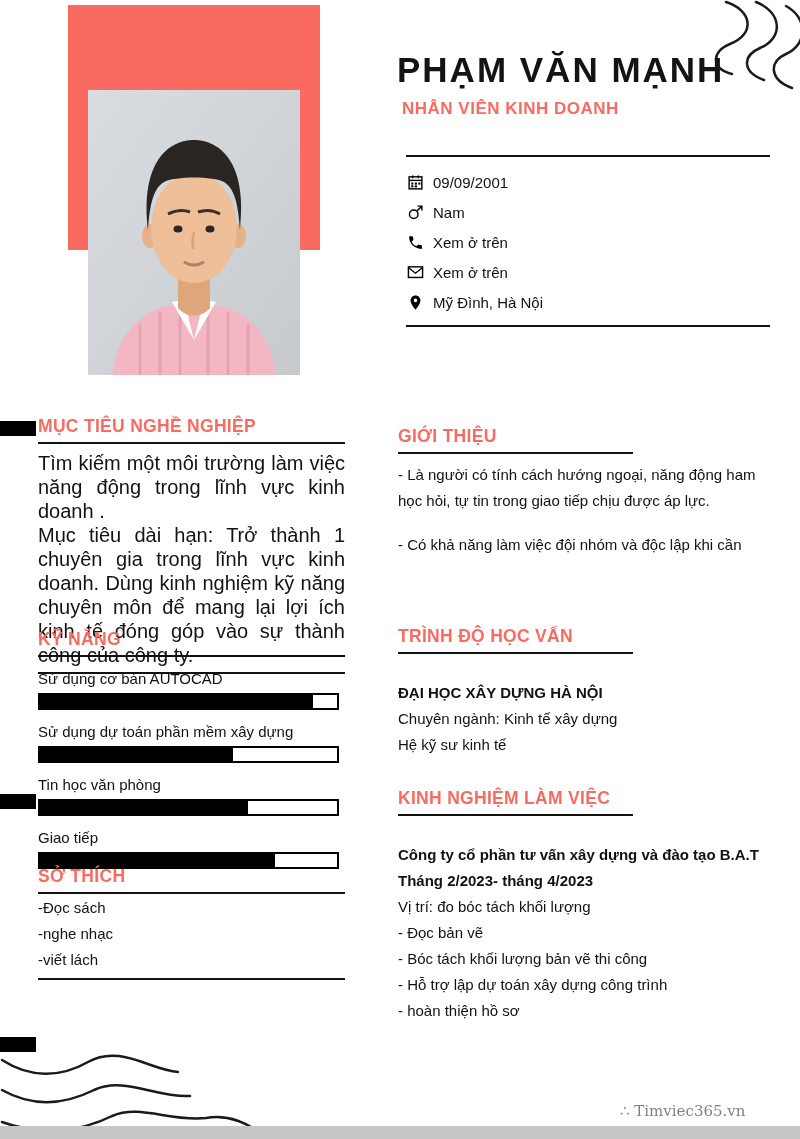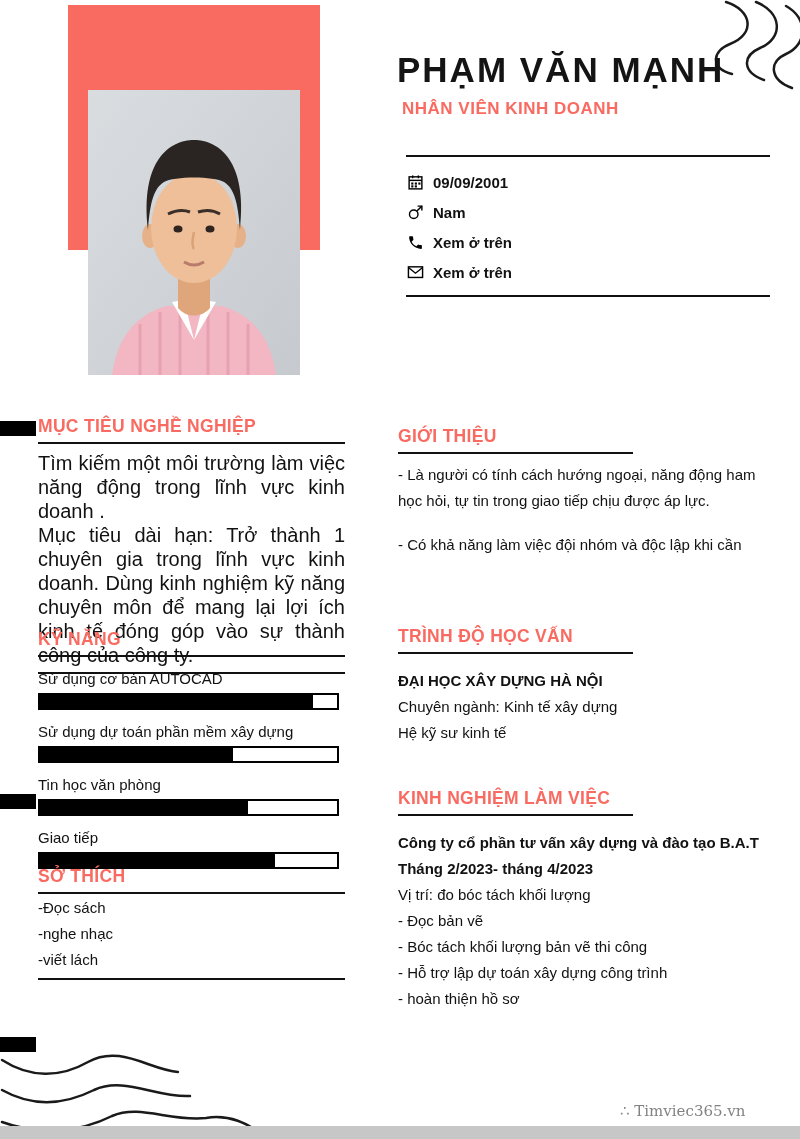--- a/index.html
+++ b/index.html
@@ -7,21 +7,21 @@
     width:800px;height:1139px;position:relative;overflow:hidden;
     background:#ffffff;color:#121212;
     font-family:"Liberation Sans", sans-serif;
   }
   .abs{position:absolute;}
   
   .coral-rect{left:68px;top:5px;width:252px;height:245px;background:#F96A60;}
   .photo{left:88px;top:90px;width:212px;height:285px;overflow:hidden;}
   .name{left:397px;top:50px;font-size:35px;font-weight:800;letter-spacing:2px;color:#141414;white-space:nowrap;}
   .job-title{left:402px;top:99px;font-size:17px;font-weight:bold;letter-spacing:.5px;color:#F96A60;white-space:nowrap;}
-  .contact{left:406px;top:155px;width:364px;font-weight:bold;}
+  .contact{left:406px;top:155px;width:364px;}
   .rule{height:2px;background:#111;}
   .contact-rows{padding:10px 0 8px 0;}
   .crow{display:flex;align-items:center;gap:9px;height:30px;font-size:15px;}
   .cicon{width:18px;height:18px;display:inline-flex;align-items:center;justify-content:center;flex:0 0 18px;}
   
   .h2{margin:0;font-size:17.5px;font-weight:bold;letter-spacing:.3px;color:#F96A60;white-space:nowrap;}
   section .rule{margin-top:5px;}
   .rule-short{width:235px;}
   .para{margin:7px 0 0 0;font-size:20px;line-height:24px;text-align:justify;}
   .end-rule{margin-top:5px;}
@@ -29,21 +29,21 @@
   .skill-label{font-size:15px;}
   .bar{margin-top:6px;width:297px;height:13px;border:2px solid #000;background:#fff;}
   .bar-fill{height:100%;background:#000;}
   .hobby{font-size:15px;line-height:26px;}
   .hobbies-list{margin-top:1px;}
   .about-line{font-size:15px;line-height:26px;margin-top:18px;}
   .about-line.first{margin-top:8px;}
   .about-line.gap{margin-top:26px;}
   .lh{font-size:15px;line-height:26px;}
   .bold{font-weight:bold;}
-  .mt14{margin-top:14px;}
+  .mt14{margin-top:26px;}
   .blackbar{left:0;width:36px;height:15px;background:#000;}
   .brand{left:620px;top:1102px;font-family:"DejaVu Serif", serif;font-size:15px;color:#828282;white-space:nowrap;}
   .strip{left:0;top:1126px;width:800px;height:13px;background:#c7c7c7;}
 </style>
 </head>
 <body>
 
 <div>
 
   <div class="abs coral-rect"></div>
@@ -124,20 +124,28 @@
       </div>
       <div class="crow">
         <span class="cicon">
           <svg viewBox="0 0 24 24" width="17" height="17">
             <rect x="2" y="4" width="20" height="15" fill="none" stroke="#000" stroke-width="2"></rect>
             <path d="M2 5 l10 8 L22 5" fill="none" stroke="#000" stroke-width="2"></path>
           </svg>
         </span>
         <span>Xem ở trên</span>
       </div>
+      <div class="crow">
+        <span class="cicon">
+          <svg viewBox="0 0 24 24" width="17" height="17">
+            <path fill="#000" fill-rule="evenodd" d="M12 2C8 2 5 5 5 9c0 5 7 13 7 13s7-8 7-13c0-4-3-7-7-7zm0 9.5A2.5 2.5 0 1 1 12 6.5a2.5 2.5 0 0 1 0 5z"></path>
+          </svg>
+        </span>
+        <span>Mỹ Đình, Hà Nội</span>
+      </div>
     </div>
     <div class="rule"></div>
   </div>
 
   <div class="abs blackbar" style="top:421px;"></div>
   <div class="abs blackbar" style="top:794px;"></div>
   <div class="abs blackbar" style="top:1037px;"></div>
 
   <section class="abs" style="left:38px;top:416px;width:307px;">
     <h2 class="h2">MỤC TIÊU NGHỀ NGHIỆP</h2>

